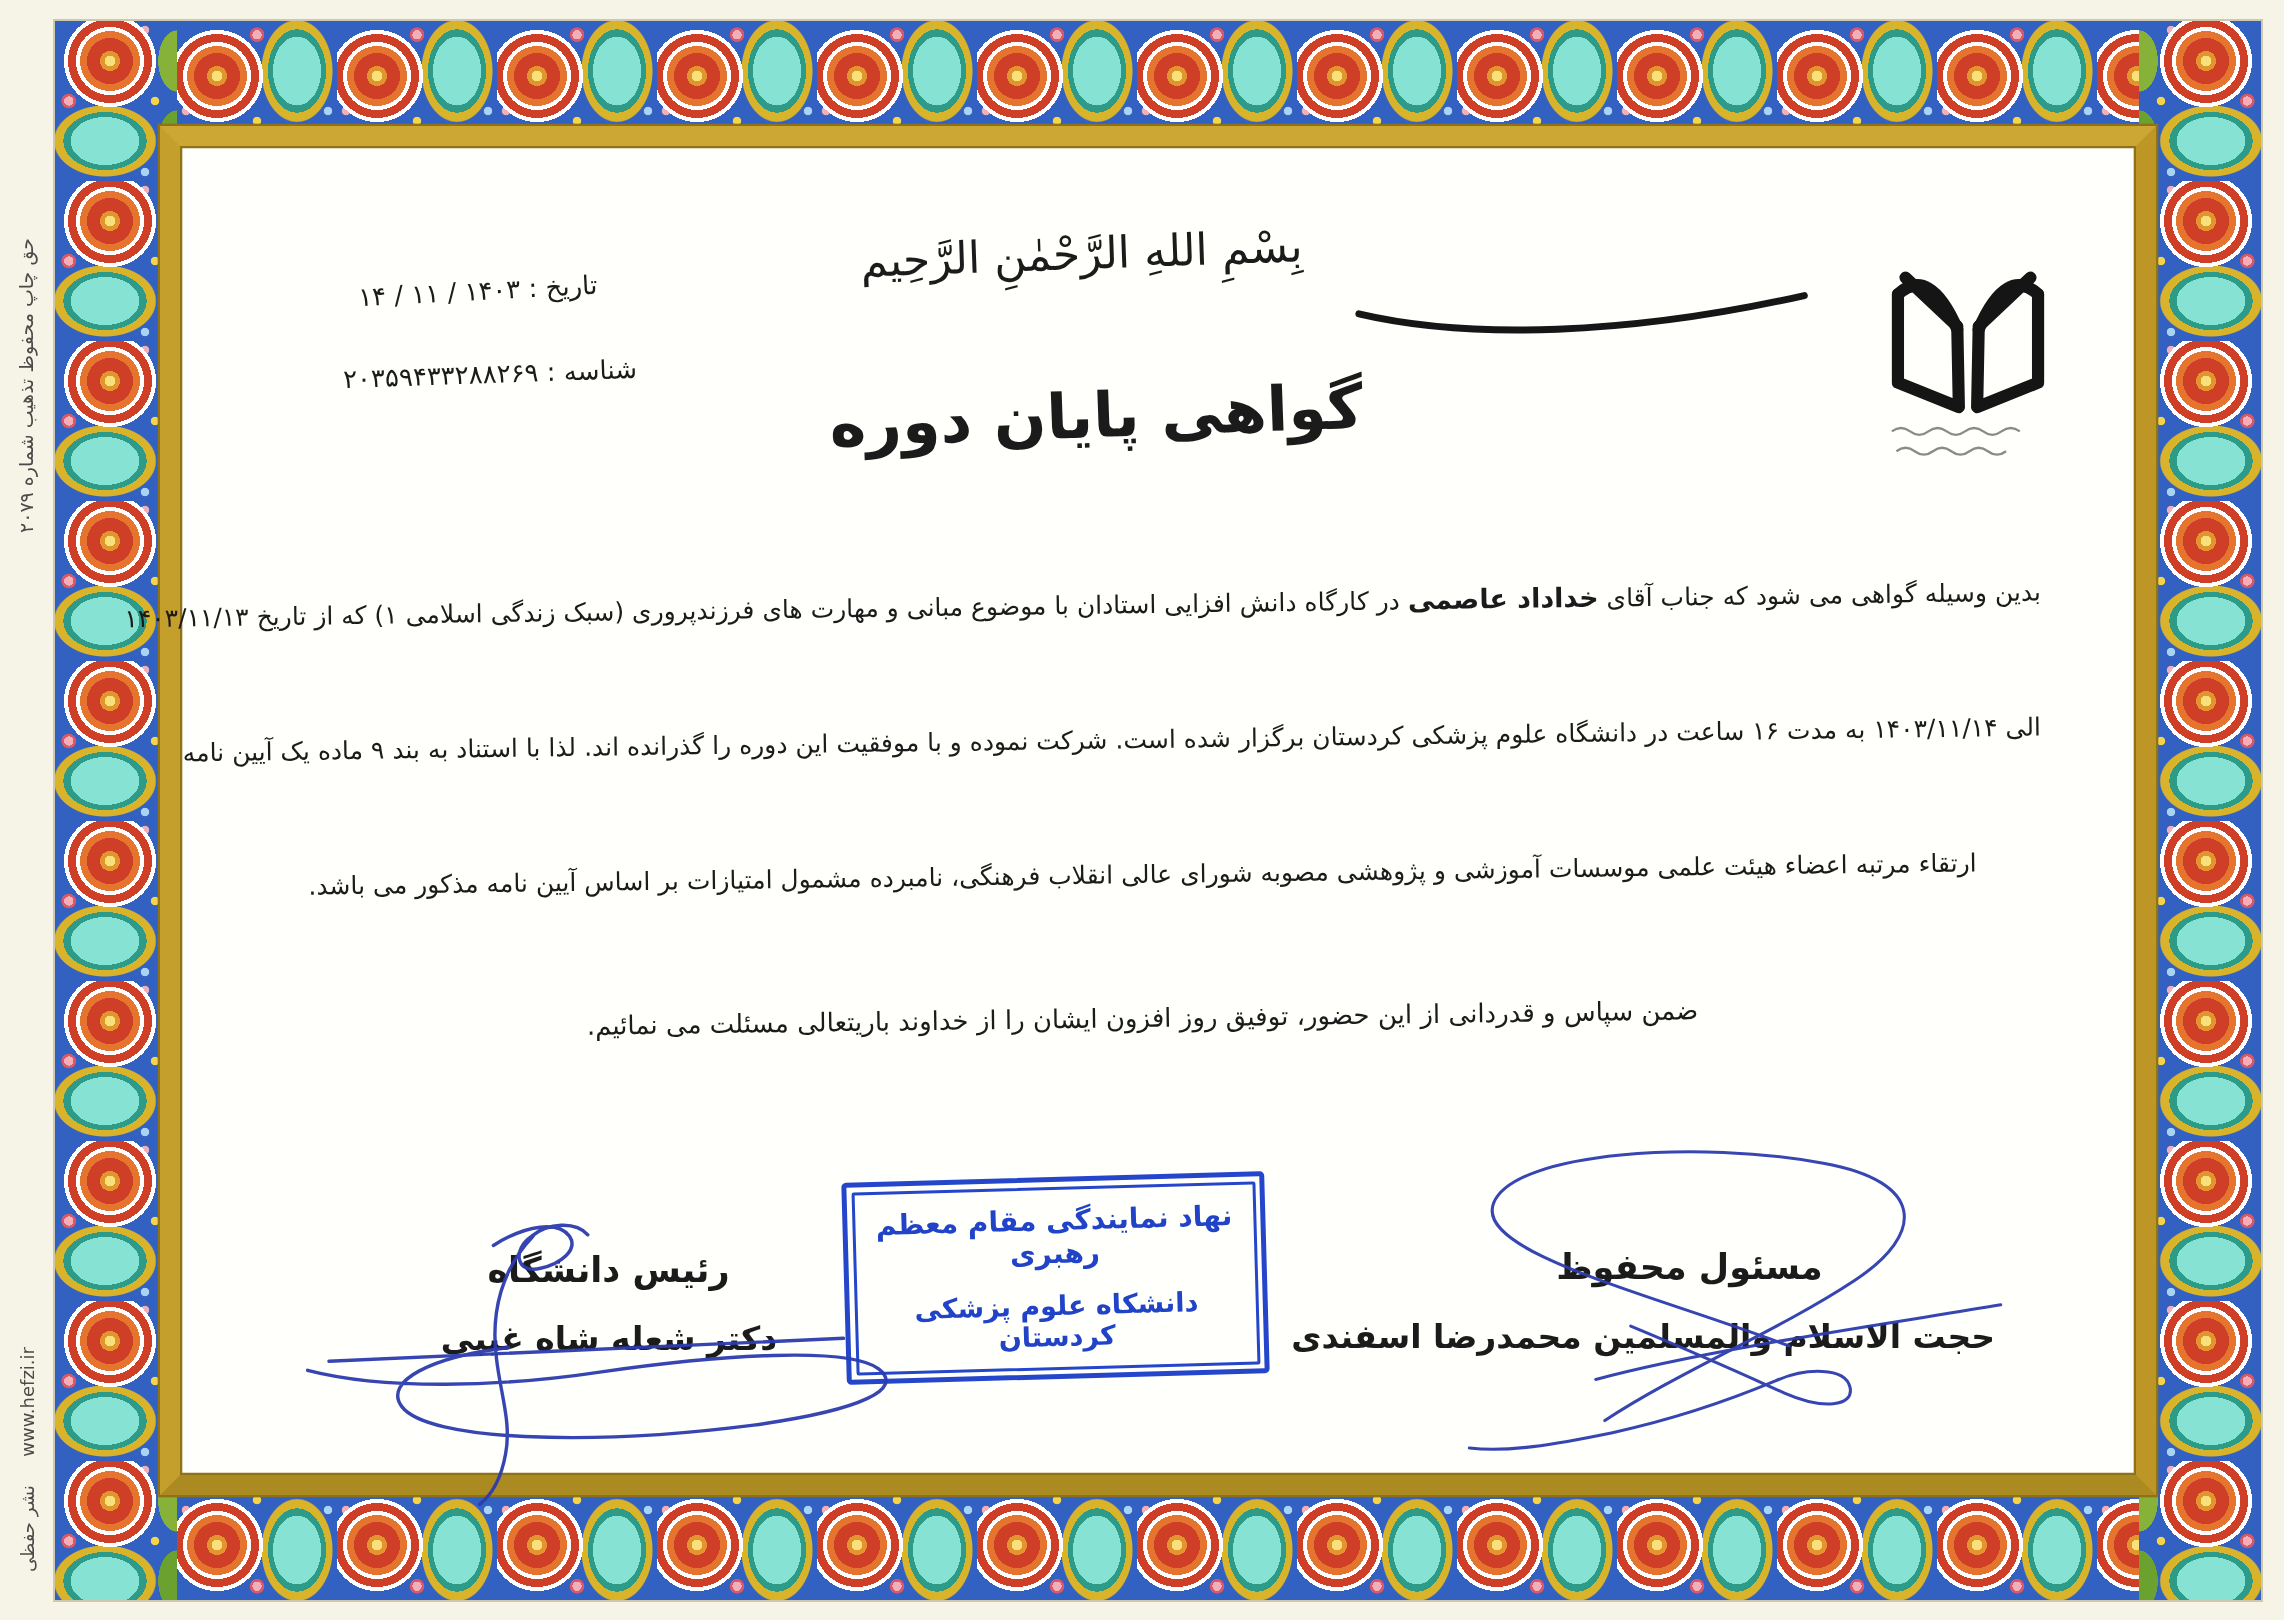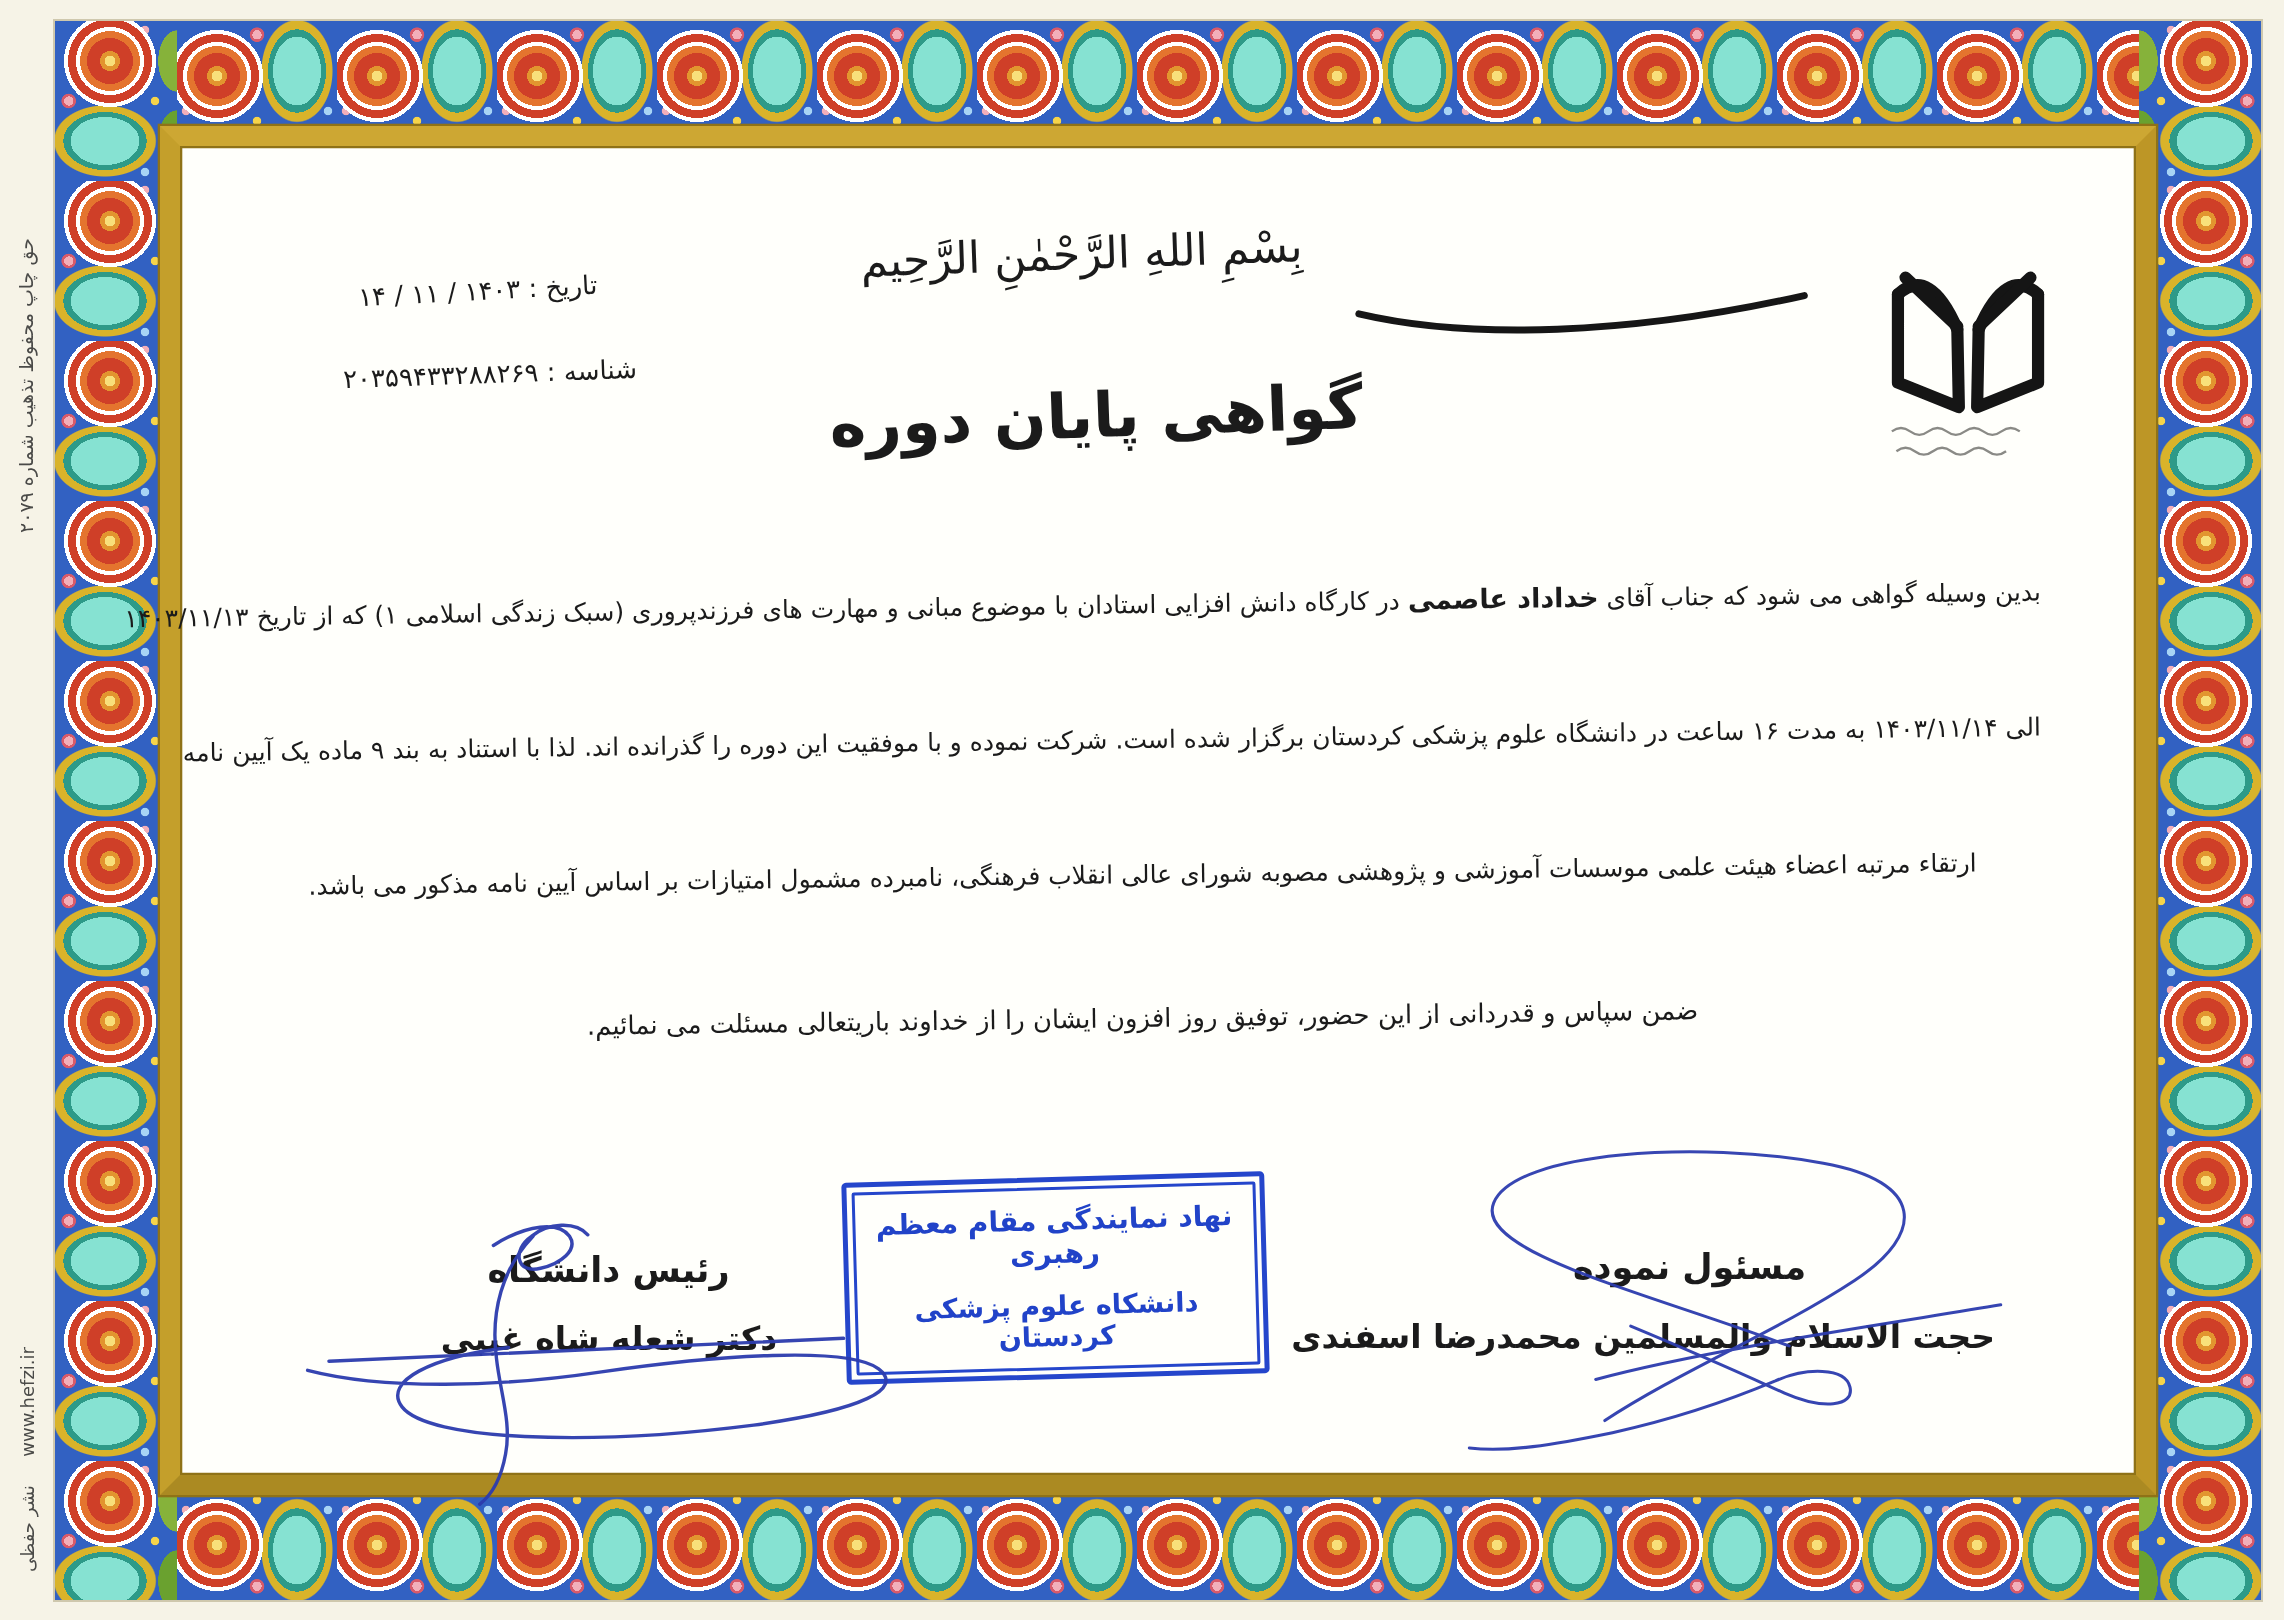--- a/index.html
+++ b/index.html
@@ -135,21 +135,21 @@
   <div class="abs fa sig-role" style="left:426px; top:1250px; width:365px;">رئیس دانشگاه</div>
   <div class="abs fa sig-name" style="left:396px; top:1319px; width:426px;">دکتر شعله شاه غیبی</div>
 
   <div class="abs stamp">
     <div class="stamp-inner fa">
       <div class="stamp-l1">نهاد نمایندگی مقام معظم رهبری</div>
       <div class="stamp-l2">دانشکاه علوم پزشکی کردستان</div>
     </div>
   </div>
 
-  <div class="abs fa sig-role" style="left:1507px; top:1247px; width:365px;">مسئول نموده</div>
+  <div class="abs fa sig-role" style="left:1507px; top:1247px; width:365px;">مسئول محفوظ</div>
   <div class="abs fa sig-name" style="left:1401px; top:1317px; width:594px; font-size:33px;">حجت الاسلام والمسلمین محمدرضا اسفندی</div>
 
   <svg class="sig-svg" width="2284" height="1620" viewBox="0 0 3000 2128">
     <g fill="none" stroke="#2c3cae" stroke-width="4.5" stroke-linecap="round" opacity="0.95">
 
       <g>
         <path d="M648 1636 c44 -28 86 -32 100 -12 c12 18 -12 36 -38 42 c-32 8 -38 -24 -12 -42 c22 -18 58 -20 74 -2"></path>
         <path d="M700 1624 c-40 42 -56 98 -48 160 c5 46 20 84 12 126 c-5 28 -16 52 -34 66"></path>
         <path d="M432 1788 L1108 1758"></path>
         <path d="M668 1770 c-100 12 -166 44 -140 78 c34 44 242 52 462 24 c144 -20 198 -48 164 -74 c-40 -30 -210 -18 -364 4 c-132 20 -286 24 -386 -2"></path>

